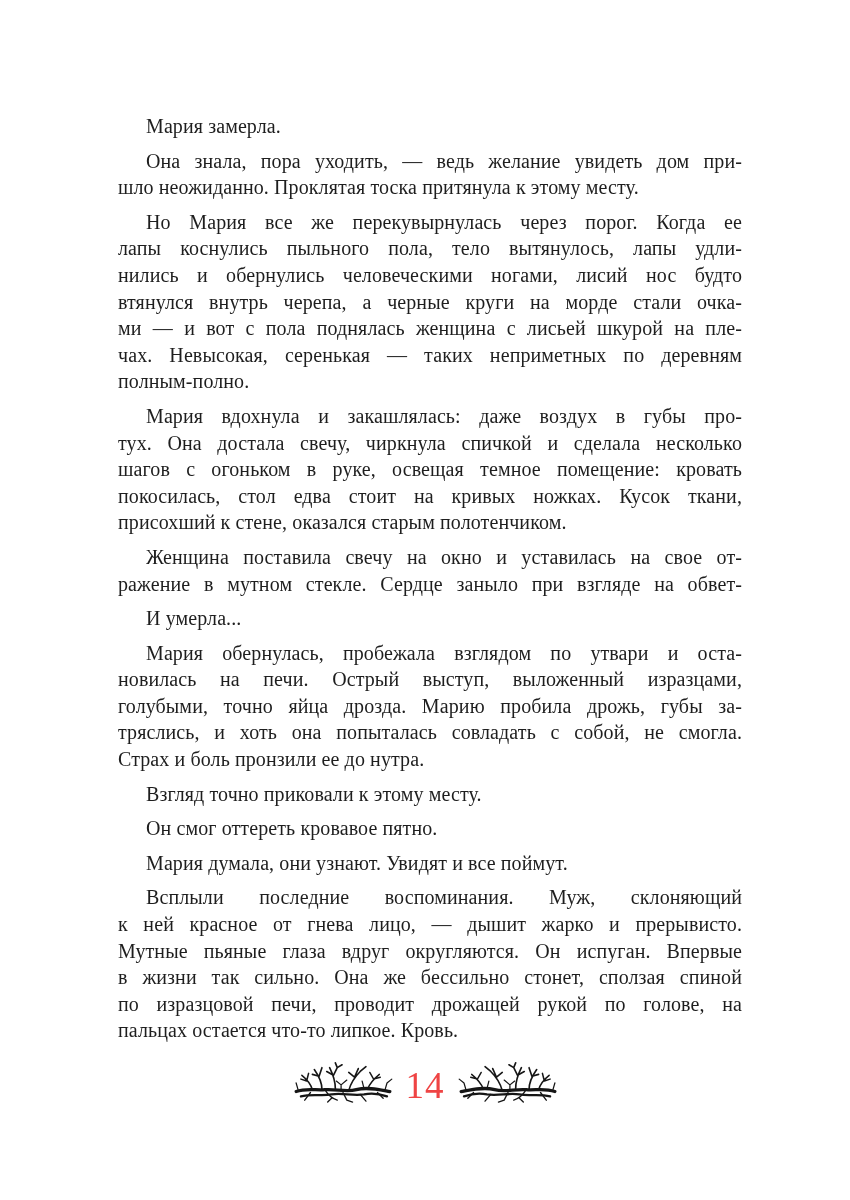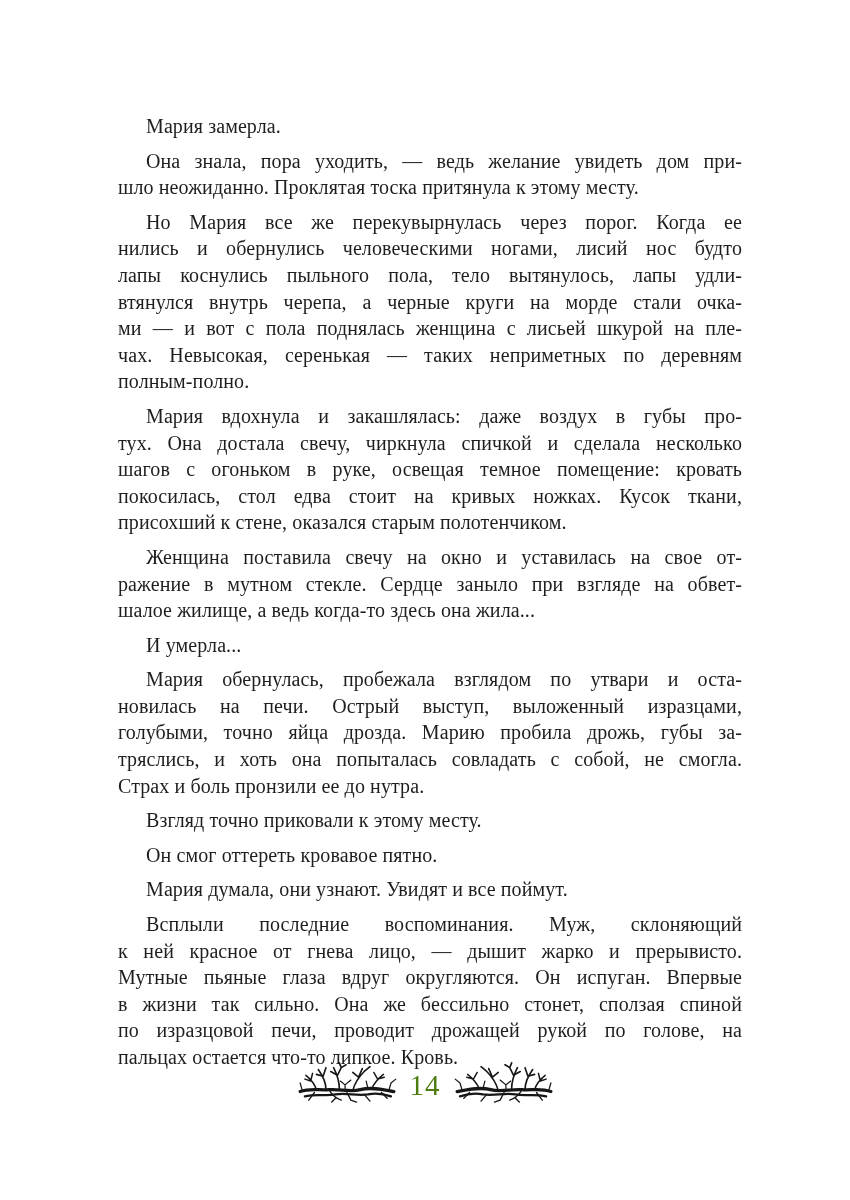--- a/index.html
+++ b/index.html
@@ -33,23 +33,23 @@
   .page-footer {
     position: absolute;
     left: 0; top: 1056px;
     width: 850px; height: 52px;
     display: flex;
     align-items: center;
     justify-content: center;
     gap: 13px;
   }
   .page-number {
-    font-size: 29px;
+    font-size: 37px;
     line-height: 1;
-    color: #4d7c0f;
+    color: #ef4444;
     letter-spacing: 1px;
     transform: translateY(3px);
   }
   .orn { display: block; }
   .orn.flip { transform: scaleX(-1); }
 </style>
 </head>
 <body>
 
 <div class="sheet">
@@ -57,38 +57,37 @@
   <main class="text-block">
       <p class="para">
         <span class="line first last">Мария замерла.</span>
       </p>
       <p class="para">
         <span class="line first">Она знала, пора уходить, — ведь желание увидеть дом при-</span>
         <span class="line last">шло неожиданно. Проклятая тоска притянула к этому месту.</span>
       </p>
       <p class="para">
         <span class="line first">Но Мария все же перекувырнулась через порог. Когда ее</span>
+        <span class="line">лапы коснулись пыльного пола, тело вытянулось, лапы удли-</span>
         <span class="line">нились и обернулись человеческими ногами, лисий нос будто</span>
-        <span class="line">лапы коснулись пыльного пола, тело вытянулось, лапы удли-</span>
         <span class="line">втянулся внутрь черепа, а черные круги на морде стали очка-</span>
         <span class="line">ми — и вот с пола поднялась женщина с лисьей шкурой на пле-</span>
         <span class="line">чах. Невысокая, серенькая — таких неприметных по деревням</span>
         <span class="line last">полным-полно.</span>
       </p>
       <p class="para">
         <span class="line first">Мария вдохнула и закашлялась: даже воздух в губы про-</span>
         <span class="line">тух. Она достала свечу, чиркнула спичкой и сделала несколько</span>
         <span class="line">шагов с огоньком в руке, освещая темное помещение: кровать</span>
         <span class="line">покосилась, стол едва стоит на кривых ножках. Кусок ткани,</span>
         <span class="line last">присохший к стене, оказался старым полотенчиком.</span>
       </p>
       <p class="para">
         <span class="line first">Женщина поставила свечу на окно и уставилась на свое от-</span>
         <span class="line">ражение в мутном стекле. Сердце заныло при взгляде на обвет-</span>
-        <span class="line last">шалое жилище, а ведь когда-то здесь она жила...</span>
       </p>
       <p class="para">
         <span class="line first last">И умерла...</span>
       </p>
       <p class="para">
         <span class="line first">Мария обернулась, пробежала взглядом по утвари и оста-</span>
         <span class="line">новилась на печи. Острый выступ, выложенный изразцами,</span>
         <span class="line">голубыми, точно яйца дрозда. Марию пробила дрожь, губы за-</span>
         <span class="line">тряслись, и хоть она попыталась совладать с собой, не смогла.</span>
         <span class="line last">Страх и боль пронзили ее до нутра.</span>

